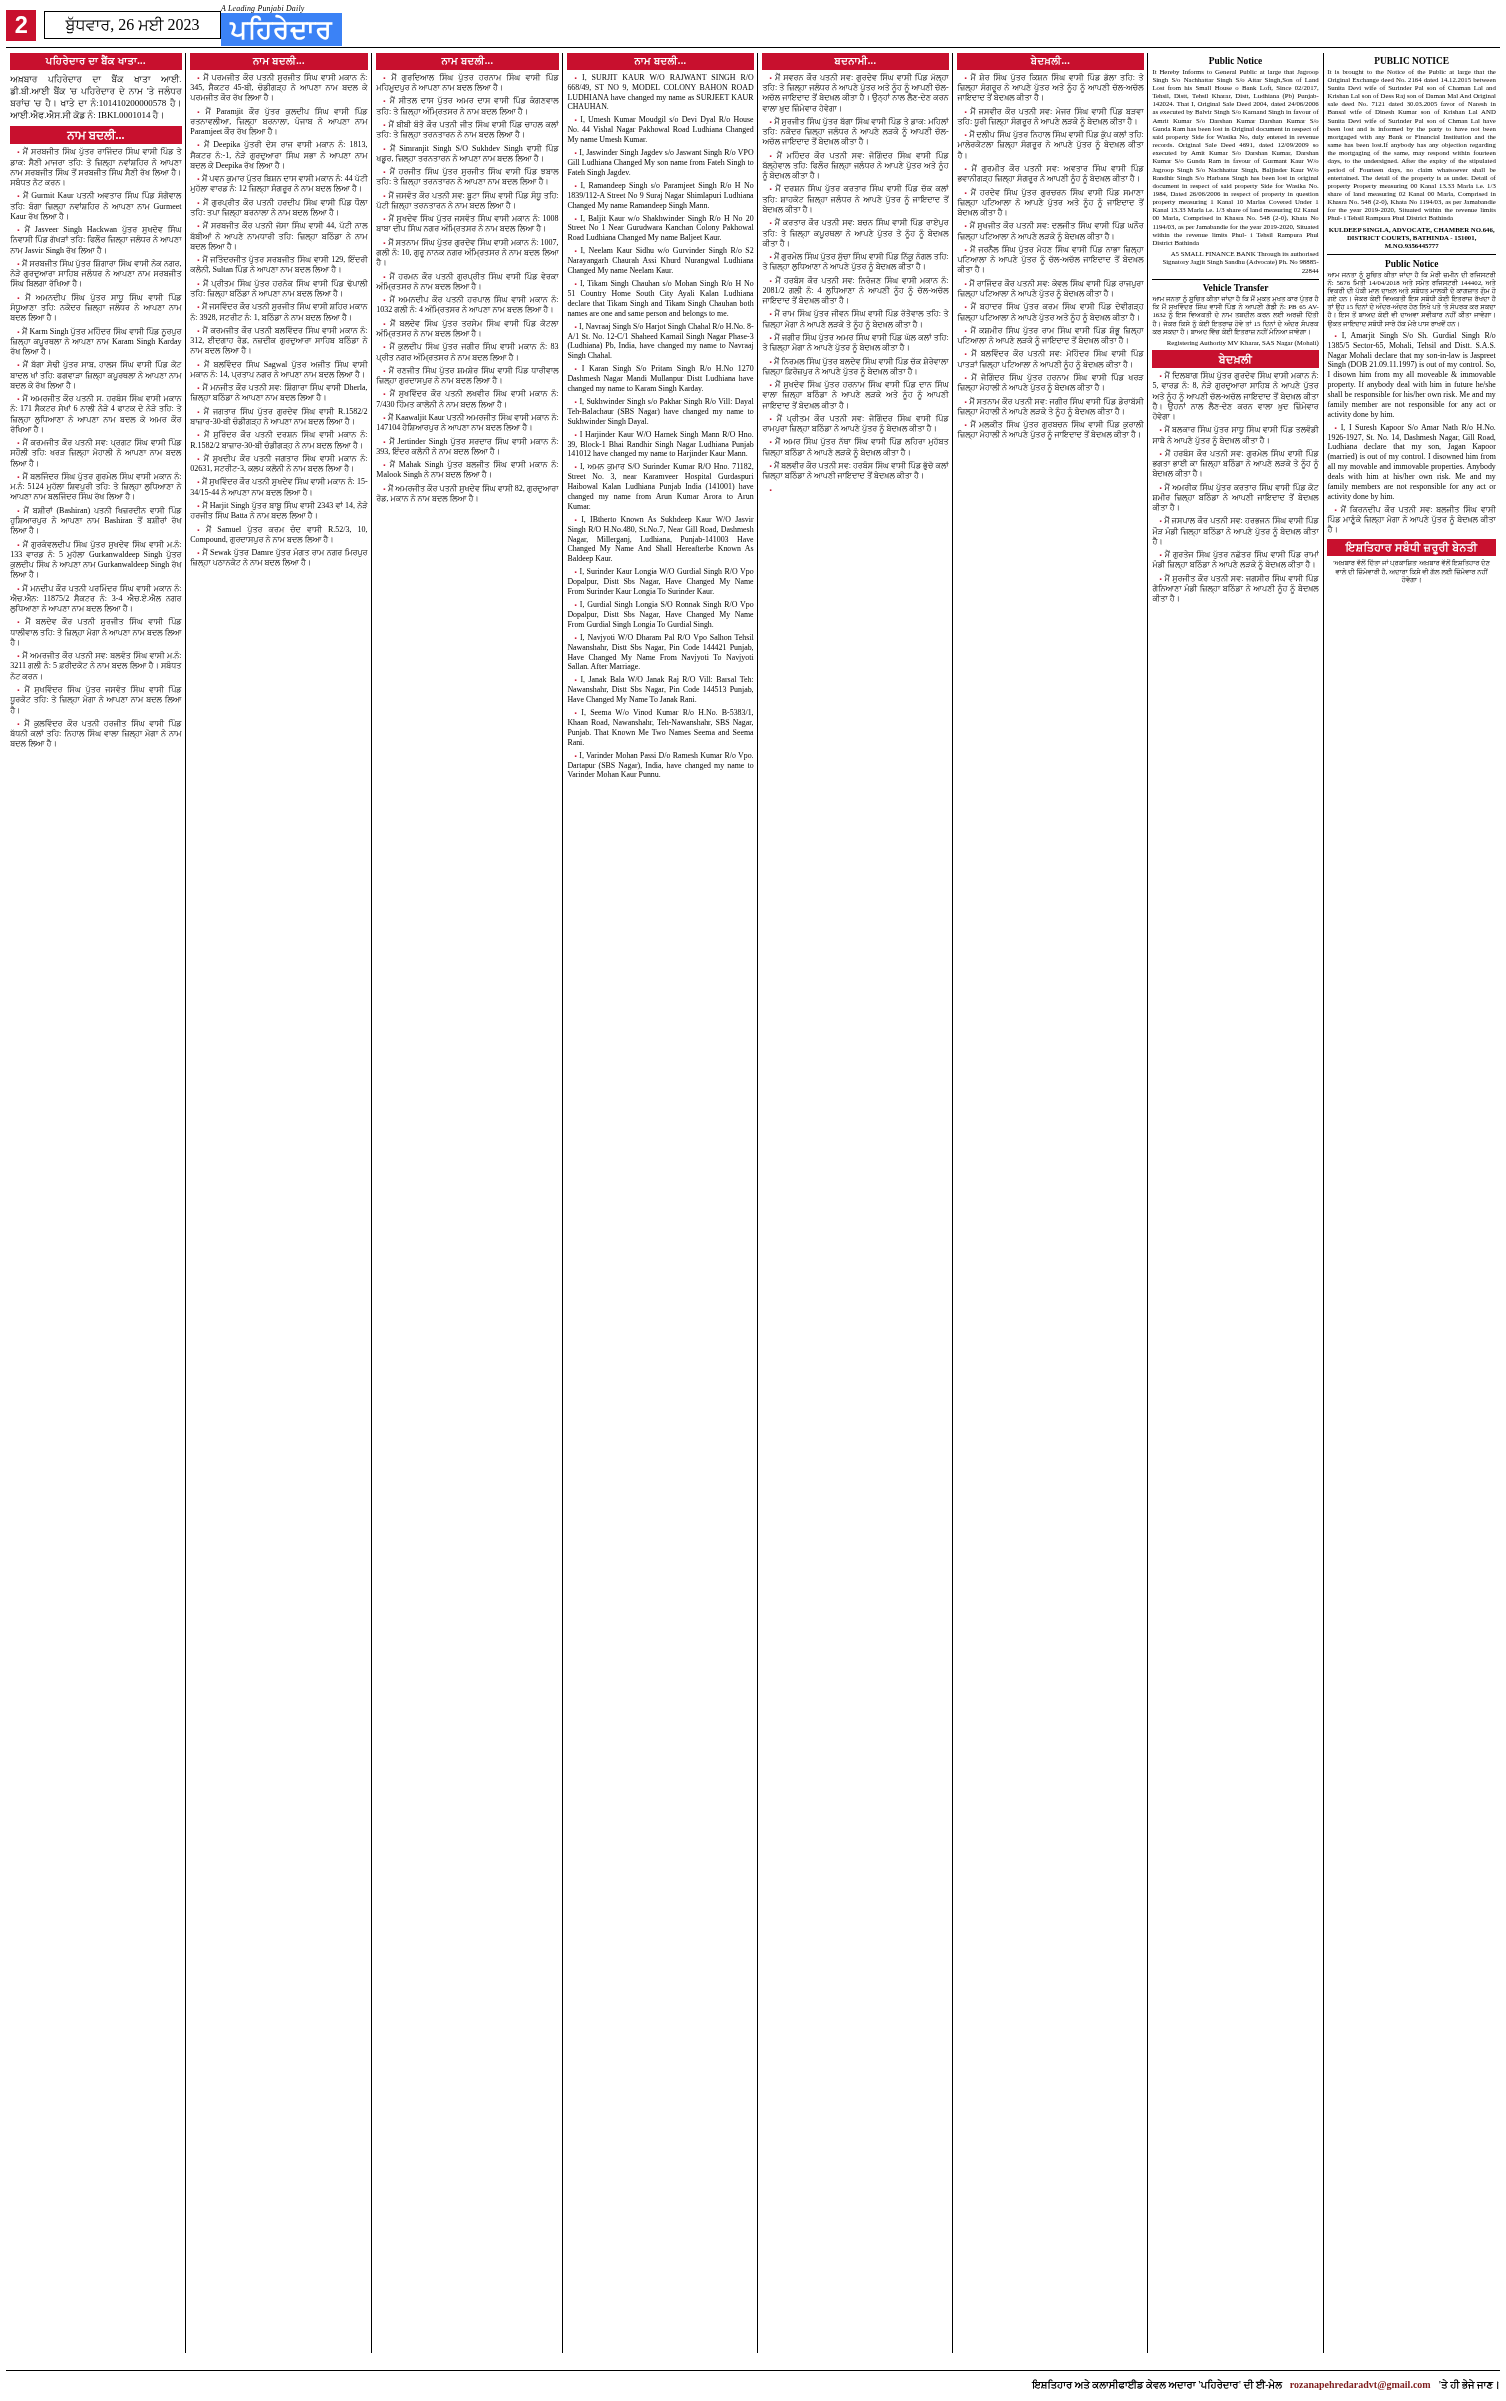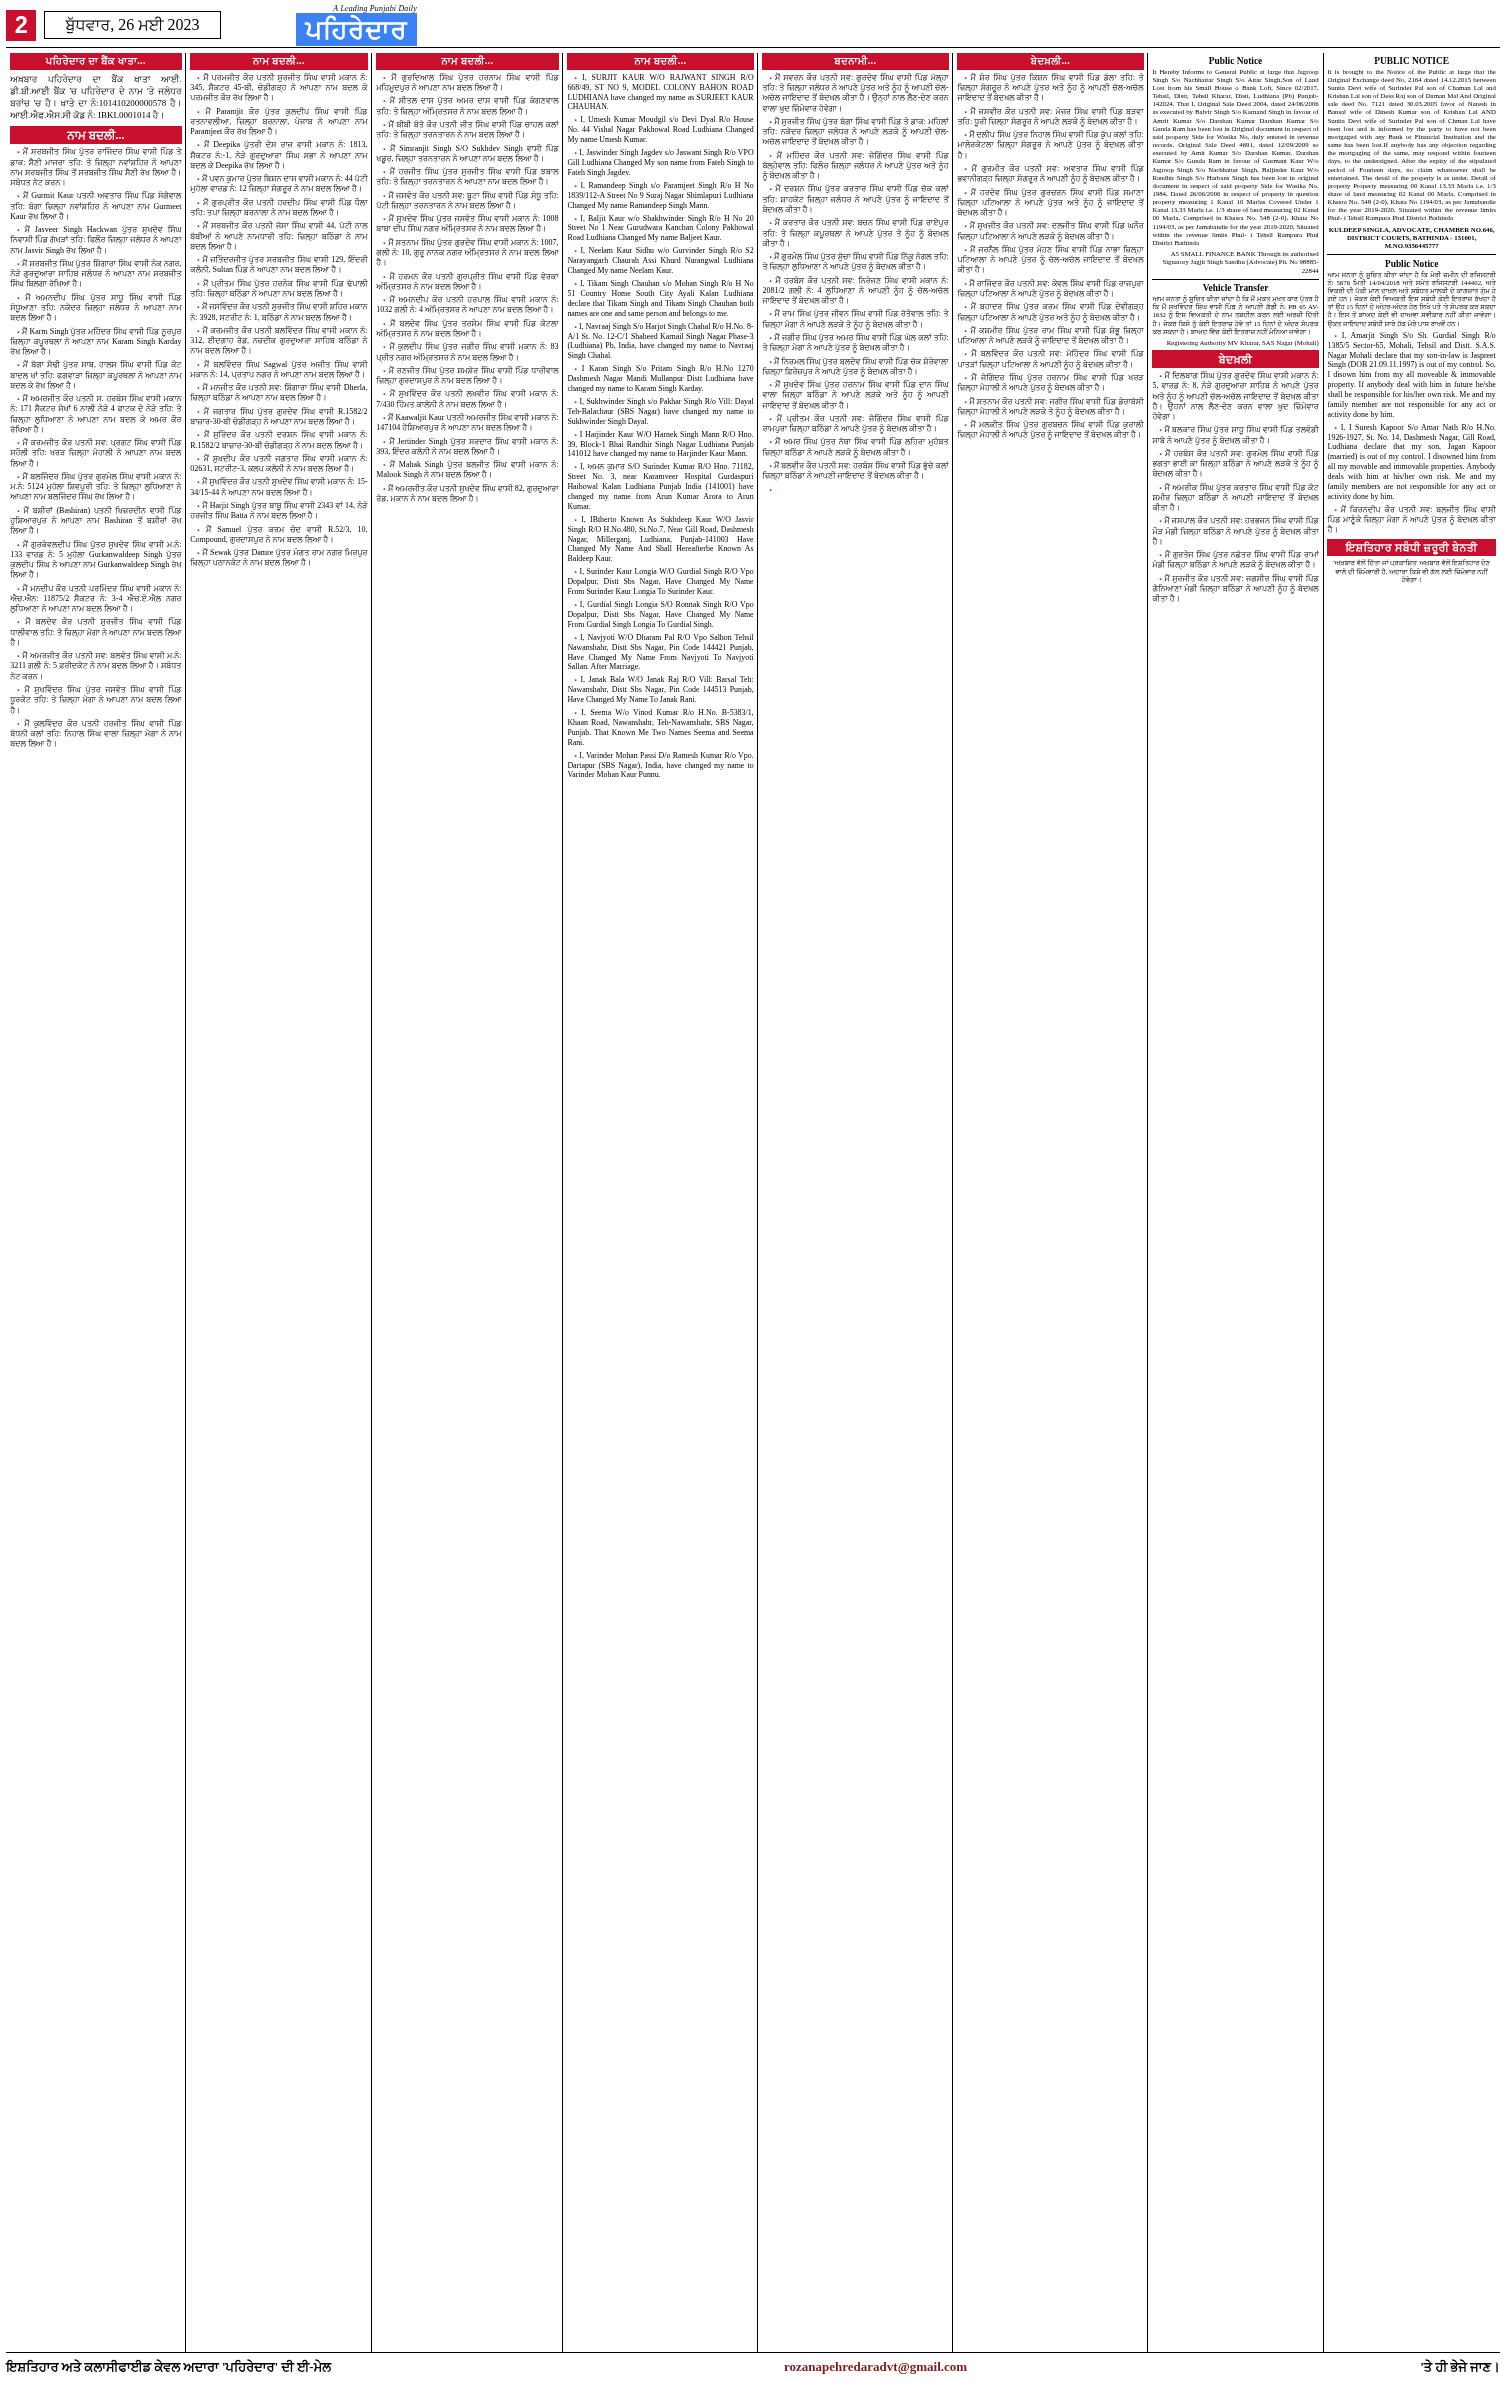--- a/index.html
+++ b/index.html
@@ -5,21 +5,21 @@
   html,body{margin:0;padding:0;background:#ffffff;}
   body{width:1506px;font-family:"Liberation Serif", serif;color:#000;}
   .page{width:1506px;height:2401px;position:relative;box-sizing:border-box;padding:4.7px 6.3px 0 6.3px;}
 
   
   .masthead{display:flex;align-items:center;height:41px;border-bottom:1.6px solid #000;padding-bottom:1.6px;}
   .pagebox{width:30px;height:31px;background:#c8102e;color:#fff;font-weight:bold;font-size:23.6px;
            display:flex;align-items:center;justify-content:center;font-family:"Liberation Sans",sans-serif;}
   .datebox{margin-left:7.9px;border:0.8px solid #000;padding:3.9px 20.4px;font-size:16px;font-weight:normal;}
   .email{flex:1;text-align:center;font-size:14px;font-weight:bold;font-family:"Liberation Sans",sans-serif;}
-  .logo{width:196px;text-align:right;}
+  .logo{width:196px;text-align:left;}
   .logo .tag{font-size:7.9px;font-style:italic;letter-spacing:0.2px;}
   .logo .name{background:#3b82f6;color:#fff;font-size:26px;font-weight:bold;padding:0.8px 9.4px;display:inline-block;
               font-family:"Liberation Sans",sans-serif;letter-spacing:0.8px;}
 
   
   .cols{display:flex;margin-top:4.7px;height:2300px;}
   .col{border-right:0.8px solid #000;padding:0 3.9px;box-sizing:border-box;overflow:hidden;}
   .c1{width:181px;} .c2{width:187px;} .c3{width:192px;} .c4{width:196px;}
   .c5{width:196px;} .c6{width:196px;} .c7{width:176px;} .c8{width:177px;border-right:none;}
 
@@ -35,22 +35,22 @@
   .ctr{text-align:center;}
   .bold{font-weight:bold;}
   .hdr-sm{font-weight:bold;font-size:9.4px;text-align:center;margin:3.1px 0 1.6px;}
   .rule{border-top:0.8px solid #000;margin:3.9px 0;}
   .sig{text-align:right;font-size:6.8px;}
 
   
   .item::before{content:"\25AA";color:#c8102e;font-size:6.3px;margin-right:2.4px;}
 
   
-  .footer{position:absolute;left:6.3px;right:6.3px;bottom:21px;height:27px;border-top:1.6px solid #000;
-          display:flex;align-items:center;justify-content:space-between;font-weight:bold;font-size:13px;}
+  .footer{position:absolute;left:6.3px;right:6.3px;bottom:3px;height:27px;border-top:1.6px solid #000;
+          display:flex;align-items:center;justify-content:flex-end;font-weight:bold;font-size:10px;}
   .footer .em{color:#7f1d1d;margin:0 7.9px;}
 </style>
 </head>
 <body>
 
 <div class="page">
 
   <div class="masthead">
     <div class="pagebox">2</div>
     <div class="datebox">ਬੁੱਧਵਾਰ, 26 ਮਈ 2023</div>

